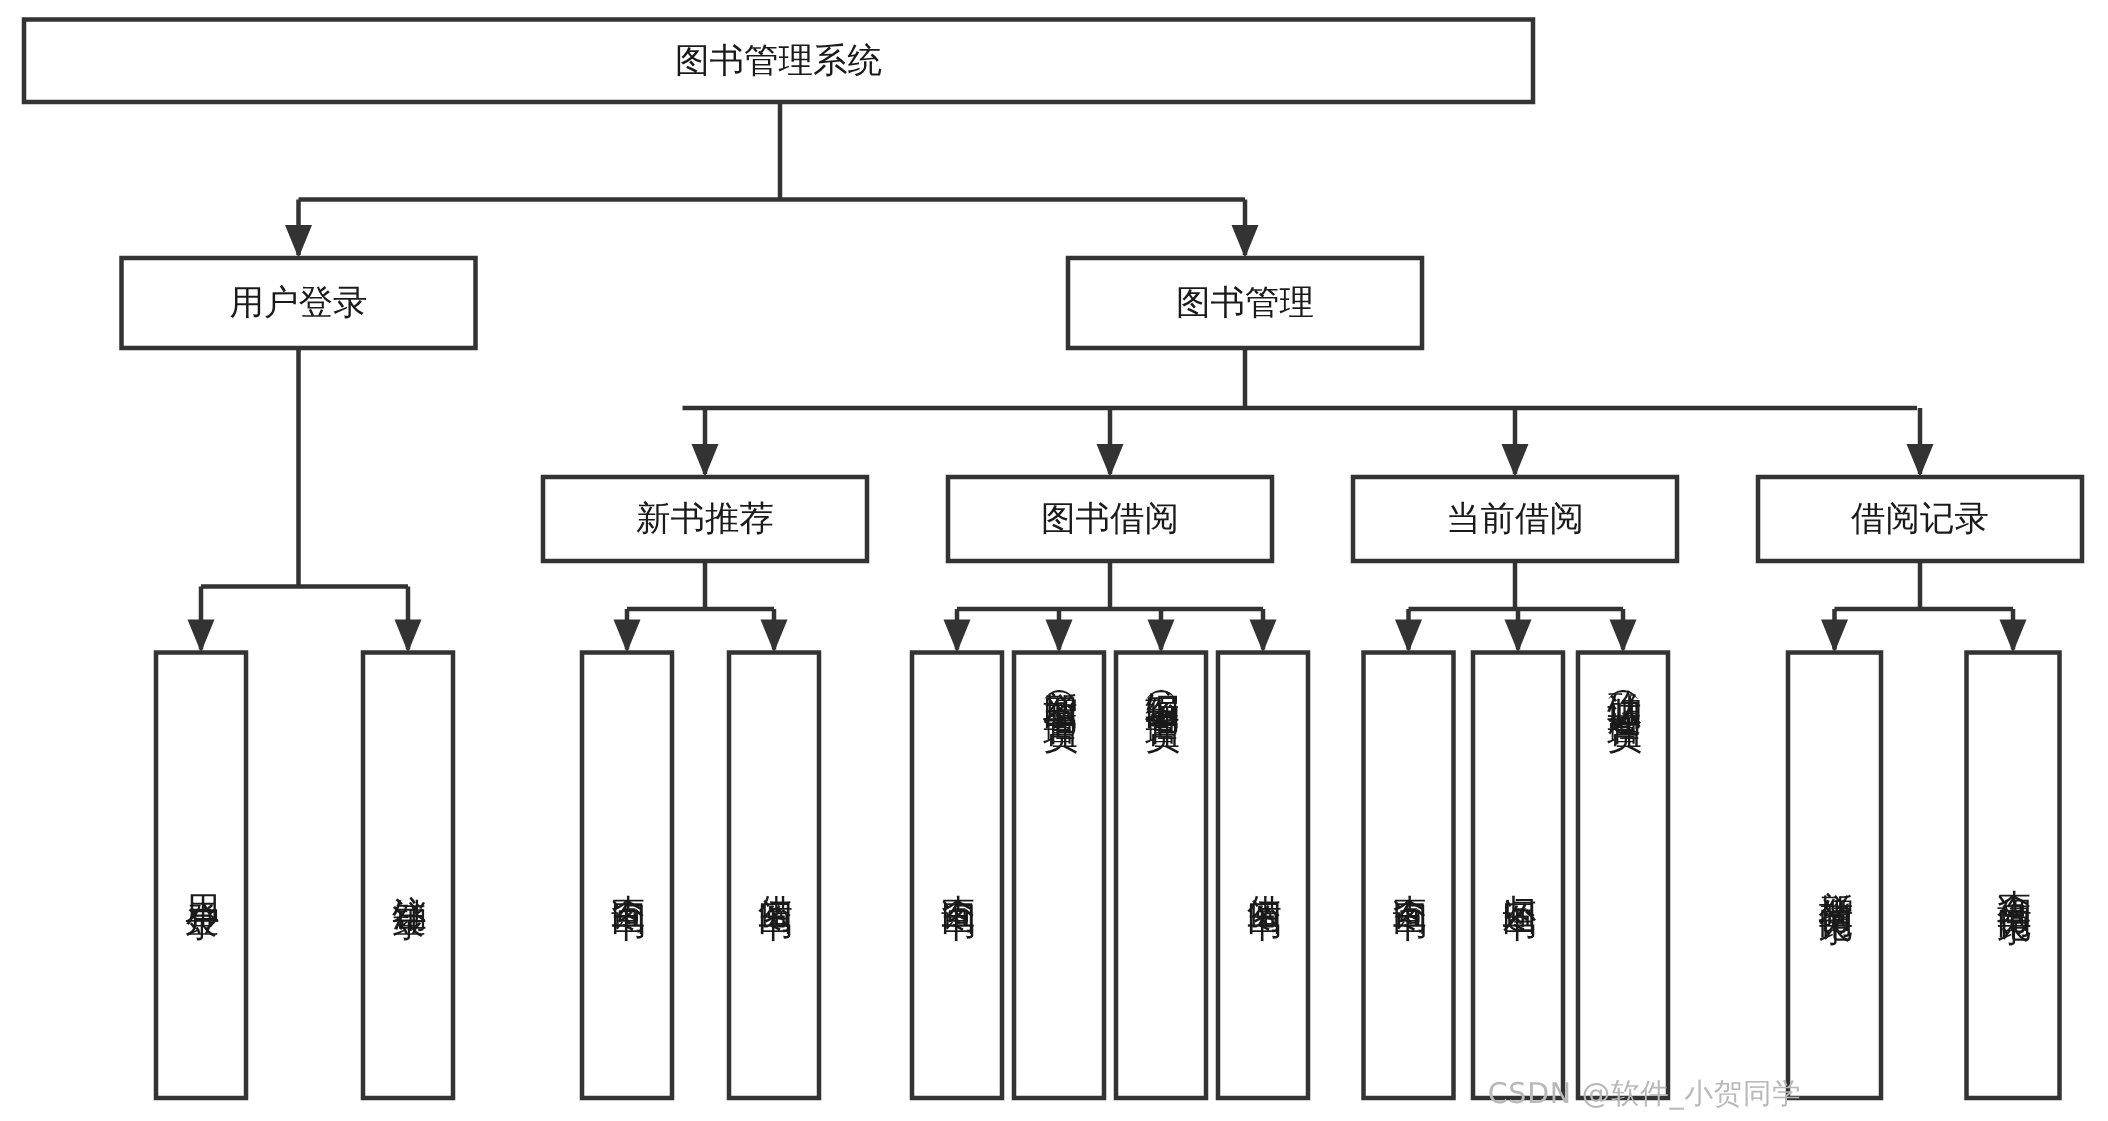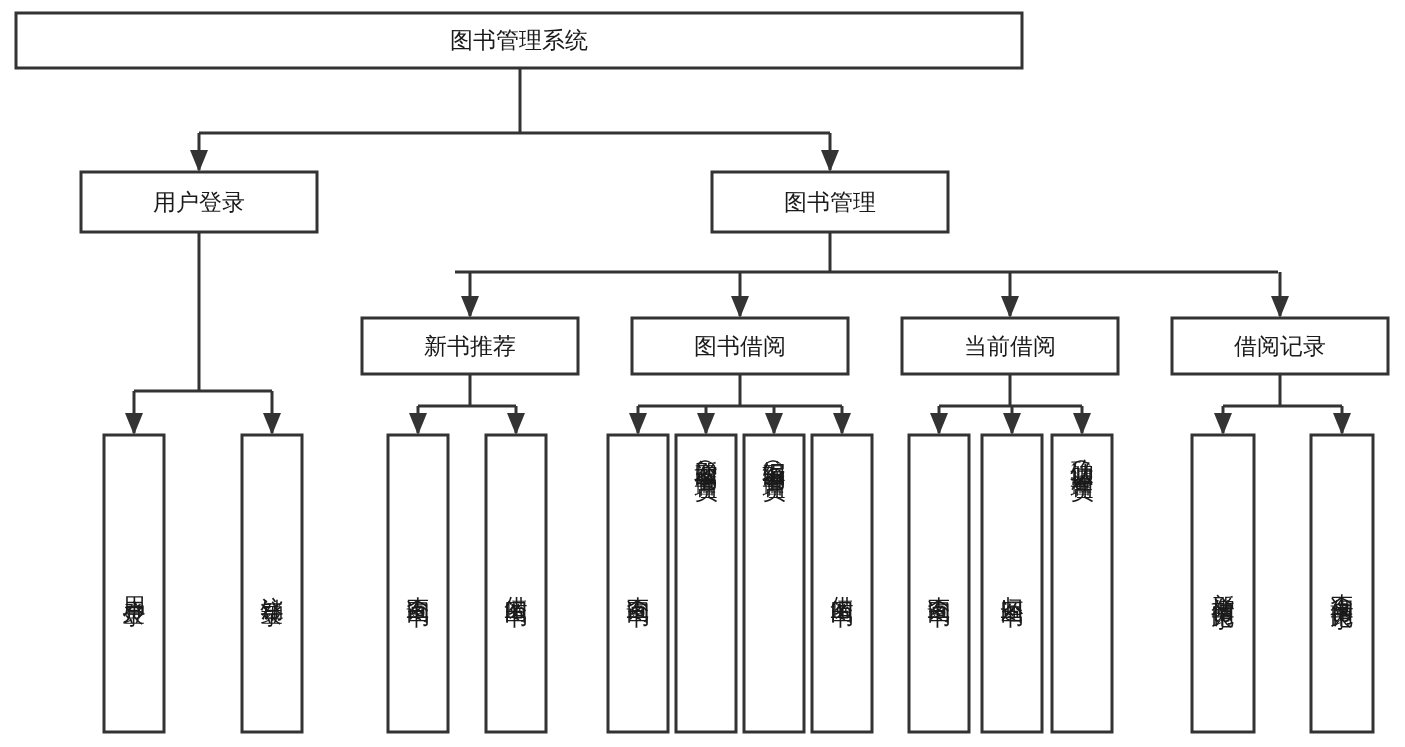--- a/index.html
+++ b/index.html
@@ -174,14 +174,15 @@
       <div class="leaf-label-v" style="left: 676px; top: 435px; width: 60px; height: 297px; display: flex; align-items: center; justify-content: flex-start; padding-top: 6px; box-sizing: border-box;">新增图书（管理员）</div>
       <div class="leaf-label-v" style="left: 744px; top: 435px; width: 60px; height: 297px; display: flex; align-items: center; justify-content: flex-start; padding-top: 6px; box-sizing: border-box;">编辑图书（管理员）</div>
       <div class="leaf-label-v" style="left: 812px; top: 435px; width: 60px; height: 297px; display: flex; align-items: center; justify-content: center; box-sizing: border-box;">借阅图书</div>
       <div class="leaf-label-v" style="left: 909px; top: 435px; width: 60px; height: 297px; display: flex; align-items: center; justify-content: center; box-sizing: border-box;">查询图书</div>
       <div class="leaf-label-v" style="left: 982px; top: 435px; width: 60px; height: 297px; display: flex; align-items: center; justify-content: center; box-sizing: border-box;">归还图书</div>
       <div class="leaf-label-v" style="left: 1052px; top: 435px; width: 60px; height: 297px; display: flex; align-items: center; justify-content: flex-start; padding-top: 6px; box-sizing: border-box;">确认归还（管理员）</div>
       <div class="leaf-label-v" style="left: 1192px; top: 435px; width: 62px; height: 297px; display: flex; align-items: center; justify-content: center; box-sizing: border-box;">新增借阅记录</div>
       <div class="leaf-label-v" style="left: 1311px; top: 435px; width: 62px; height: 297px; display: flex; align-items: center; justify-content: center; box-sizing: border-box;">查询借阅记录</div>
     </div>
 
+  <div class="watermark">CSDN @软件_小贺同学</div>
 
 </div>
 
 </body></html>

